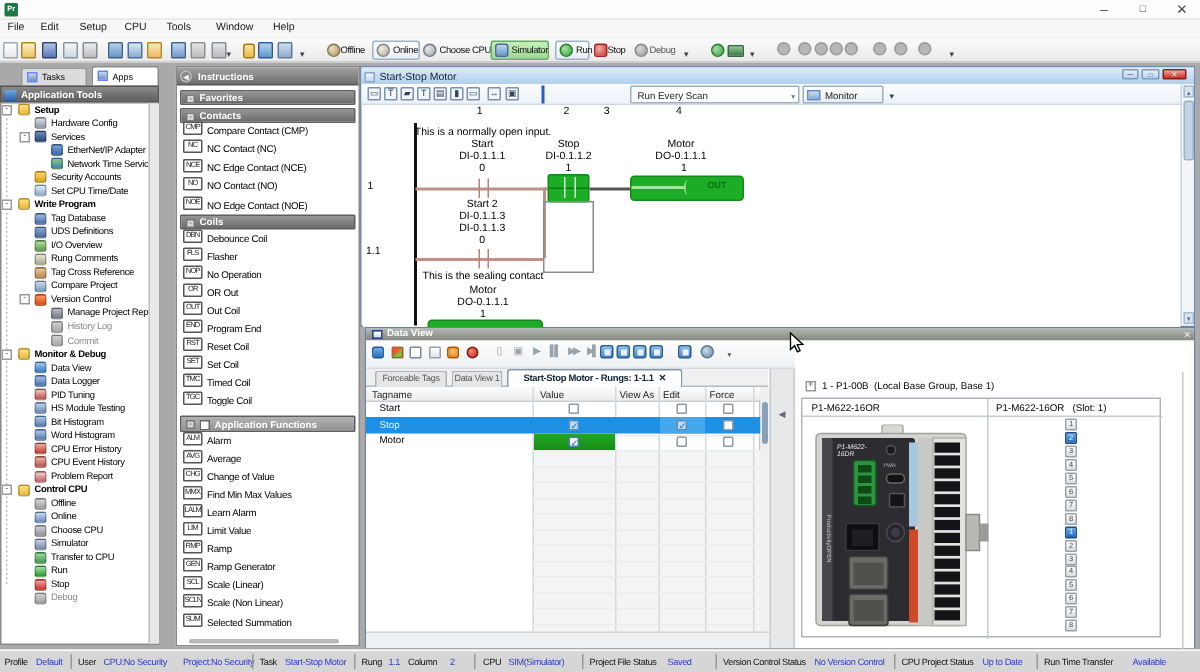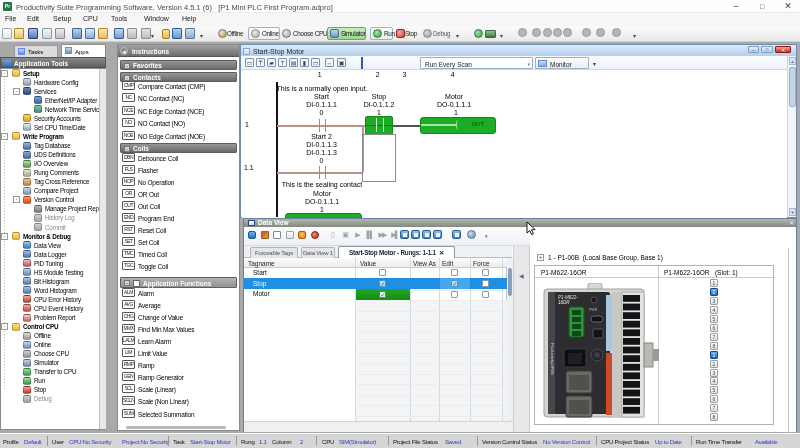--- a/index.html
+++ b/index.html
@@ -32,21 +32,20 @@
 .chk{position:absolute;width:7px;height:7px;border:1px solid #8a9aa8;background:#fff;border-radius:1px;}
 
 #statusbar{left:0;top:433px;width:800px;height:15px;background:#d6d6d6;border-top:1px solid #fff;font-size:7px;}
 .sb{position:absolute;top:4px;font-size:6.1px;letter-spacing:-0.25px;white-space:nowrap;color:#111;}
 .sb.blue{color:#2b3cc0;}
 .sep{position:absolute;top:2px;width:1px;height:10px;background:#999;}
 </style></head>
 <body>
 <div id="titlebar" class="ab">
   <div class="ab" style="left:3px;top:2px;width:9px;height:9px;background:#1d7a44;border-radius:1px;color:#fff;font-size:5px;line-height:9px;text-align:center;font-weight:bold;">Pr</div>
-  <div class="ab" style="left:16px;top:2.5px;font-size:7.5px;color:#4a4a4a;white-space:nowrap;">Productivity Suite Programming Software, Version 4.5.1 (6) &nbsp; [P1 Mini PLC First Program.adpro]</div>
   <div class="winbtn" style="left:731px;">–</div>
   <div class="winbtn" style="left:757px;font-size:7px;">□</div>
   <div class="winbtn" style="left:783px;">✕</div>
 </div>
 <div id="menubar" class="ab">
   <div class="menuitem" style="left:5px;">File</div>
   <div class="menuitem" style="left:27px;">Edit</div>
   <div class="menuitem" style="left:53px;">Setup</div>
   <div class="menuitem" style="left:83px;">CPU</div>
   <div class="menuitem" style="left:111px;">Tools</div>

